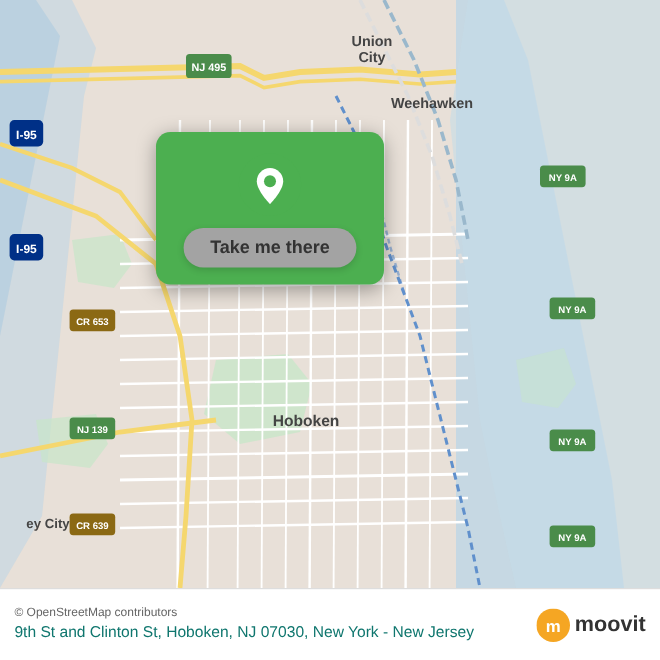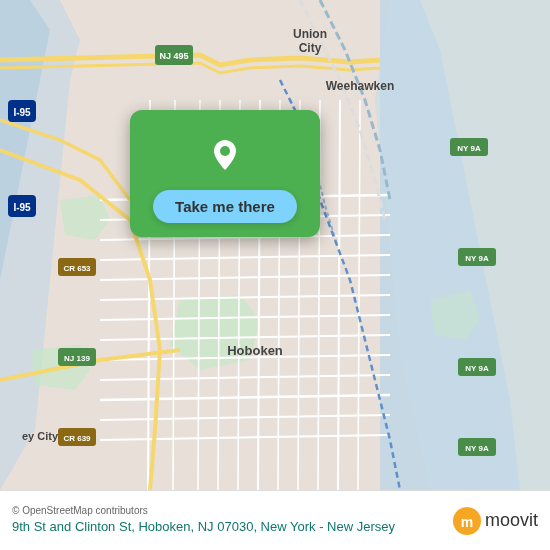--- a/index.html
+++ b/index.html
@@ -42,21 +42,21 @@
       z-index: 10;
     }
 
     #location-pin {
       width: 52px;
       height: 52px;
       margin-bottom: 10px;
     }
 
     #take-me-there-btn {
-      background: #7dd3fc;
+      background: #a3a3a3;
       color: #333;
       border: none;
       border-radius: 24px;
       padding: 8px 22px;
       font-size: 15px;
       font-weight: 600;
       cursor: pointer;
       white-space: nowrap;
       box-shadow: 0 2px 6px rgba(0,0,0,0.15);
     }
@@ -98,21 +98,21 @@
       flex-shrink: 0;
     }
 
     #moovit-icon {
       width: 28px;
       height: 28px;
     }
 
     #moovit-text {
       font-size: 18px;
-      font-weight: 400;
+      font-weight: 700;
       color: #333;
     }
   </style>
 </head>
 <body>
 
 <div id="map-container">
 
   <svg id="map-bg" viewBox="0 0 550 490" xmlns="http://www.w3.org/2000/svg">
 

